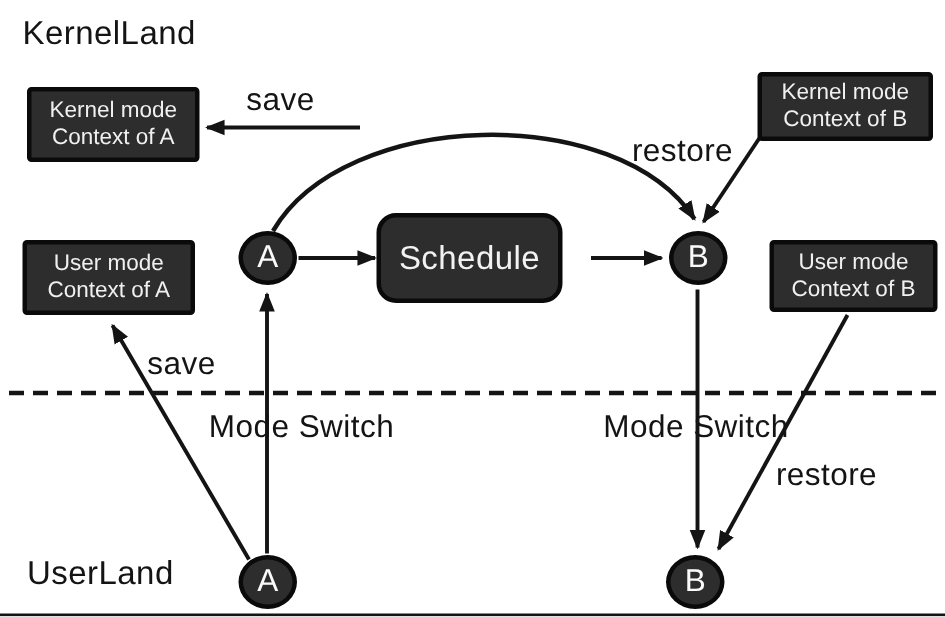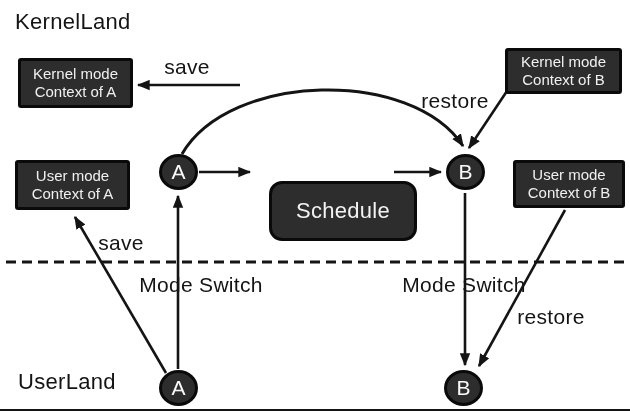--- a/index.html
+++ b/index.html
@@ -99,21 +99,21 @@
   <div class="ctx-box" style="left:15px;top:160px;width:115px;height:50px;">
     <span>User mode</span>
     <span>Context of A</span>
   </div>
 
   <div class="ctx-box" style="left:513px;top:160px;width:112px;height:48px;">
     <span>User mode</span>
     <span>Context of B</span>
   </div>
 
-  <div class="schedule-box" style="left:269px;top:142px;width:148px;height:60px;margin-top:39px;">Schedule</div>
+  <div class="schedule-box" style="left:251px;top:142px;width:124px;height:60px;">Schedule</div>
 
   <div class="node-circle" style="left:159px;top:154px;">A</div>
   <div class="node-circle" style="left:446px;top:154px;">B</div>
   <div class="node-circle" style="left:159px;top:370px;">A</div>
   <div class="node-circle" style="left:444px;top:370px;">B</div>
 
   <div class="edge-label" style="left:187px;top:67px;">save</div>
 
 
   <div class="edge-label" style="left:455px;top:101px;">restore</div>

